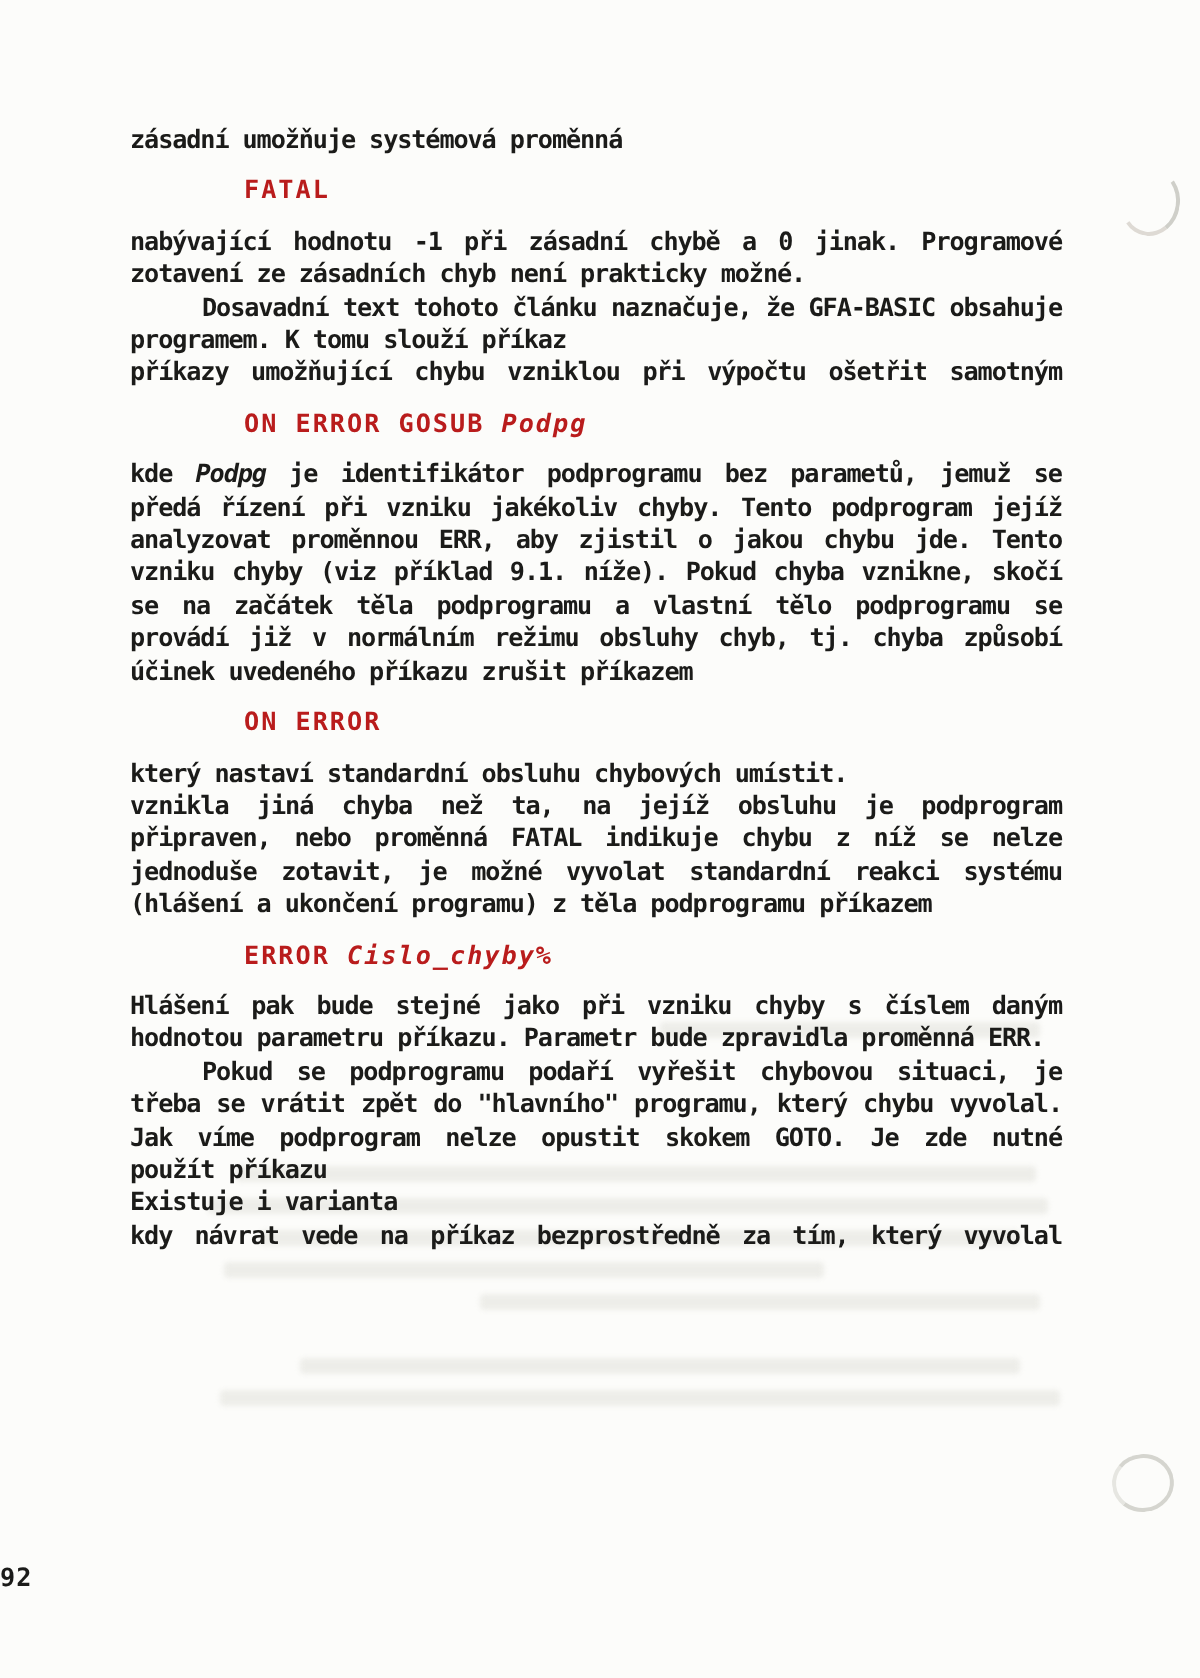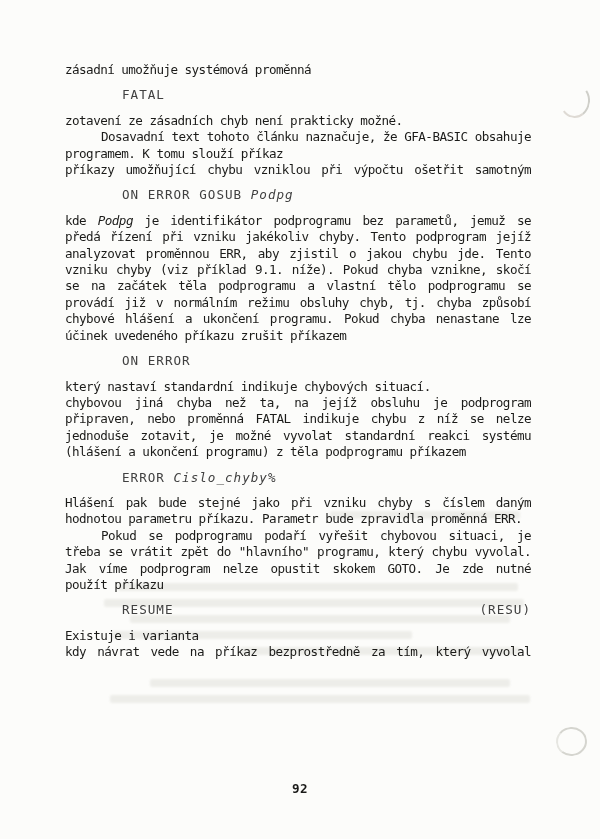--- a/index.html
+++ b/index.html
@@ -11,52 +11,52 @@
   .page {
     position: relative;
     width: 600px; height: 839px;
     background: #fcfcfa;
     overflow: hidden;
   }
   .column {
     position: absolute;
     left: 65px; top: 62px;
     width: 466px;
-    font-weight: 400;
+    font-weight: 700;
     font-size: 12.6px;
     line-height: 16.4px;
     letter-spacing: -0.55px;
     color: #1b1b19;
     z-index: 2;
   }
   .line {
     text-align: justify;
     text-align-last: justify;
   }
   .line.end { text-align-last: left; }
   .indent { text-indent: 36px; }
   .it { font-style: oblique; }
   .heading {
     margin: 9px 0;
     padding-left: 57px;
     letter-spacing: 1px;
     text-align: left;
     text-align-last: left;
-    color: #404040;
+    color: #b91c1c;
   }
   .heading.h-flex {
     display: flex;
     justify-content: space-between;
     padding-left: 57px;
   }
   .page-number {
     position: absolute;
     top: 781px; left: 0;
     width: 600px;
-    text-align: center;
+    text-align: left;
     font-weight: 700;
     font-size: 12.6px;
     color: #1b1b19;
     letter-spacing: 0.5px;
     z-index: 2;
   }
   
   .arc-artifact {
     position: absolute;
     left: 560px; top: 84px;
@@ -104,63 +104,59 @@
   <div class="ghost" style="top:679px;left:150px;width:360px"></div>
   <div class="ghost" style="top:695px;left:110px;width:420px"></div>
   <div class="ghost" style="top:511px;left:330px;width:190px"></div>
 
   <div class="column">
 
     <div class="line end">zásadní umožňuje systémová proměnná</div>
 
     <div class="heading">FATAL</div>
 
+    <div class="line">nabývající hodnotu -1 při zásadní chybě a 0 jinak. Programové</div>
     <div class="line end">zotavení ze zásadních chyb není prakticky možné.</div>
     <div class="line indent">Dosavadní text tohoto článku naznačuje, že GFA-BASIC obsahuje</div>
     <div class="line end">programem. K tomu slouží příkaz</div>
     <div class="line">příkazy umožňující chybu vzniklou při výpočtu ošetřit samotným</div>
 
     <div class="heading">
       <span>ON ERROR GOSUB</span> <span class="it">Podpg</span>
     </div>
 
     <div class="line">
       <span>kde</span> <span class="it">Podpg</span> <span>je identifikátor podprogramu bez parametů, jemuž se</span>
     </div>
     <div class="line">předá řízení při vzniku jakékoliv chyby. Tento podprogram jejíž</div>
     <div class="line">analyzovat proměnnou ERR, aby zjistil o jakou chybu jde. Tento</div>
     <div class="line">vzniku chyby (viz příklad 9.1. níže). Pokud chyba vznikne, skočí</div>
     <div class="line">se na začátek těla podprogramu a vlastní tělo podprogramu se</div>
     <div class="line">provádí již v normálním režimu obsluhy chyb, tj. chyba způsobí</div>
-    <div class="line">chybové hlášení a ukončení programu. Pokud chyba nenastane lze</div>
     <div class="line end">účinek uvedeného příkazu zrušit příkazem</div>
 
     <div class="heading">ON ERROR</div>
 
-    <div class="line end">který nastaví standardní indikuje chybových situací.</div>
-    <div class="line">chybovou jiná chyba než ta, na jejíž obsluhu je podprogram</div>
+    <div class="line end">který nastaví standardní obsluhu chybových umístit.</div>
+    <div class="line">vznikla jiná chyba než ta, na jejíž obsluhu je podprogram</div>
     <div class="line">připraven, nebo proměnná FATAL indikuje chybu z níž se nelze</div>
     <div class="line">jednoduše zotavit, je možné vyvolat standardní reakci systému</div>
     <div class="line end">(hlášení a ukončení programu) z těla podprogramu příkazem</div>
 
     <div class="heading">
       <span>ERROR</span> <span class="it">Cislo_chyby%</span>
     </div>
 
     <div class="line">Hlášení pak bude stejné jako při vzniku chyby s číslem daným</div>
     <div class="line end">hodnotou parametru příkazu. Parametr bude zpravidla proměnná ERR.</div>
     <div class="line indent">Pokud se podprogramu podaří vyřešit chybovou situaci, je</div>
     <div class="line">třeba se vrátit zpět do "hlavního" programu, který chybu vyvolal.</div>
     <div class="line">Jak víme podprogram nelze opustit skokem GOTO. Je zde nutné</div>
     <div class="line end">použít příkazu</div>
 
-    <div class="heading h-flex">
-      <span>RESUME</span>
-        <span>(RESU)</span>
-    </div>
 
     <div class="line end">Existuje i varianta</div>
 
 
     <div class="line">kdy návrat vede na příkaz bezprostředně za tím, který vyvolal</div>
 
   </div>
 
   <div class="page-number">92</div>
 

